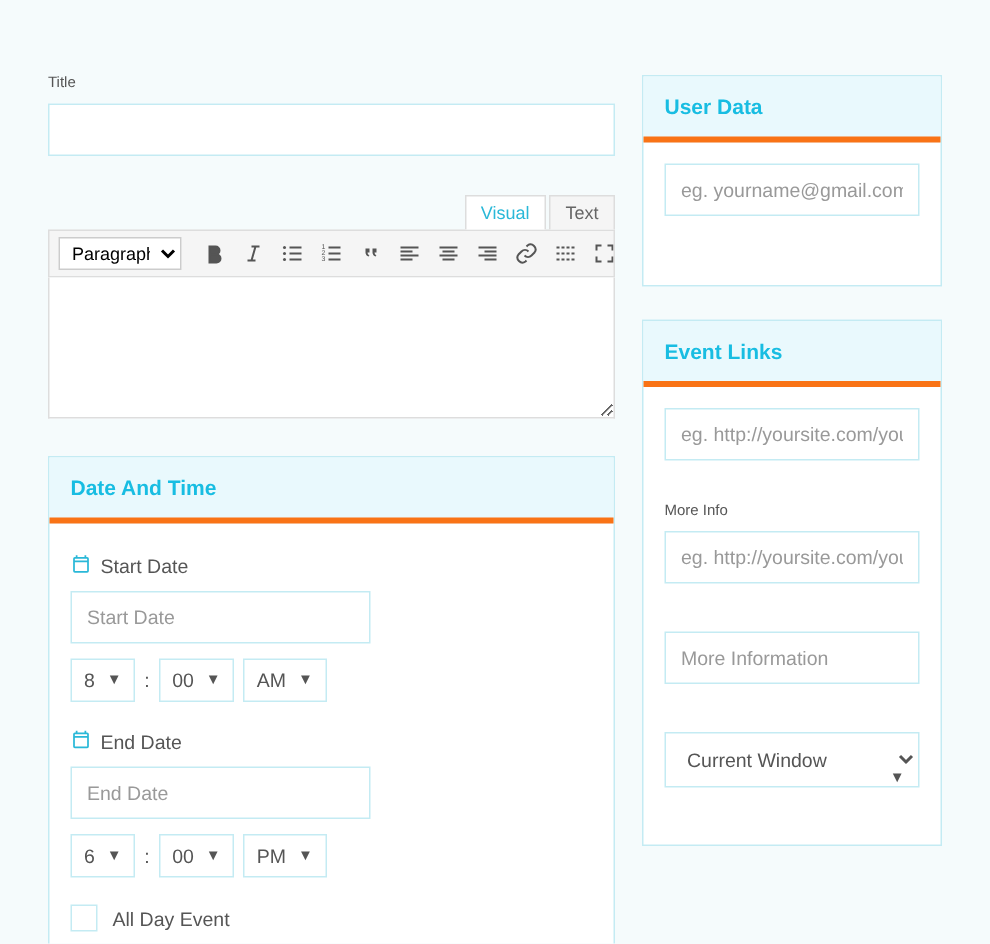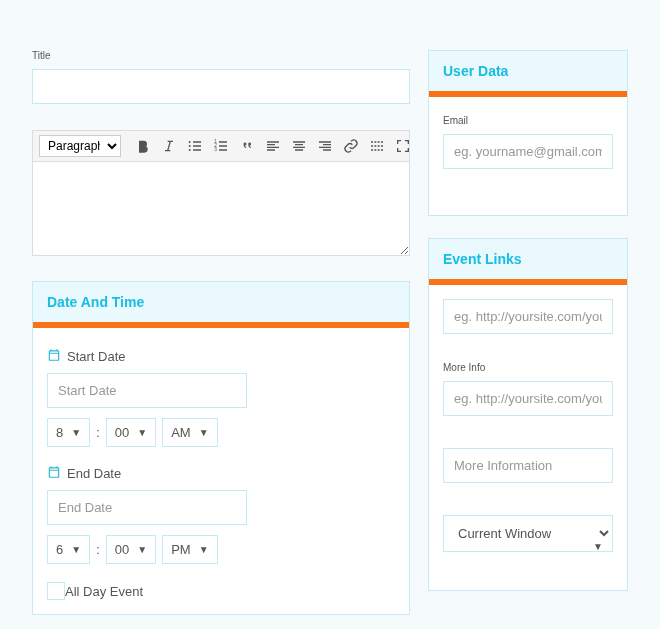--- a/index.html
+++ b/index.html
@@ -90,41 +90,41 @@
     border: 1px solid #c4ebf3;
     background: #fff;
     margin-top: 22px;
   }
   .panel-header {
     background: #e9f9fd;
     color: #18bde2;
     font-weight: bold;
     font-size: 14px;
     padding: 12px 14px;
-    border-bottom: 6px solid #f97316;
+    border-bottom: 4px solid #f97316;
   }
   .panel-body { padding: 14px; }
 
   .date-label-row { display: flex; align-items: center; gap: 6px; margin-top: 6px; margin-bottom: 8px; }
   .cal-icon { color: #2ab8d8; }
   .time-row { display: flex; align-items: center; gap: 6px; margin-top: 10px; margin-bottom: 18px; }
   .time-select {
     border: 1px solid #c4ebf3;
     background: #fff;
     padding: 6px 8px;
     font-size: 13px;
     display: flex;
     align-items: center;
     gap: 8px;
     cursor: pointer;
   }
   .caret { font-size: 10px; color: #555; }
   .colon { color: #555; }
 
-  .check-row { display: flex; align-items: center; margin-top: 14px; text-align: right; }
+  .check-row { display: flex; align-items: center; gap: 10px; margin-top: 14px; text-align: right; }
   .fake-checkbox {
     width: 18px; height: 18px;
     border: 1px solid #c4ebf3;
     background: #fff;
   }
 
   .right-col .panel { margin-top: 50px; }
   .right-col .panel + .panel { margin-top: 22px; }
   .right-col .label { margin-top: 4px; }
   .right-col .text-input { margin-bottom: 24px; }
@@ -149,20 +149,24 @@
 <div class="container">
 
   <div class="left-col">
 
     <div class="field-block">
       <span class="label">Title</span>
       <input type="text" class="text-input" value="" style="">
     </div>
 
     <div class="editor-wrap">
+      <div class="editor-tabs">
+        <div class="editor-tab active">Visual</div>
+        <div class="editor-tab">Text</div>
+      </div>
       <div class="editor-toolbar">
         <select class="para-select">
           <option>Paragraph</option>
         </select>
         <span class="tb-sep"></span>
         <span class="tb-btn">
             <svg viewBox="0 0 24 24">
               <path fill="currentColor" d="M7 5h6a4 4 0 0 1 0 8H7zM7 13h7a4 4 0 0 1 0 8H7z" stroke="currentColor" stroke-width="2"></path>
             </svg>
           </span>
@@ -292,21 +296,20 @@
       </div>
     </div>
 
   </div>
 
   <div class="right-col">
 
     <div class="panel">
       <div class="panel-header">User Data</div>
       <div class="panel-body">
-        <span class="label">Email</span>
         <input type="text" class="text-input" placeholder="eg. yourname@gmail.com" style="">
         <div class="spacer-sm"></div>
       </div>
     </div>
 
     <div class="panel">
       <div class="panel-header">Event Links</div>
       <div class="panel-body">
         <input type="text" class="text-input" placeholder="eg. http://yoursite.com/your-event" style="">
 

